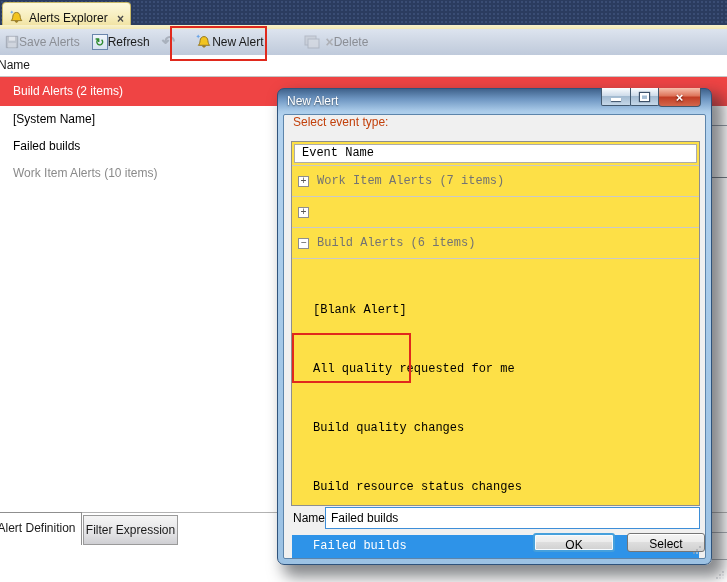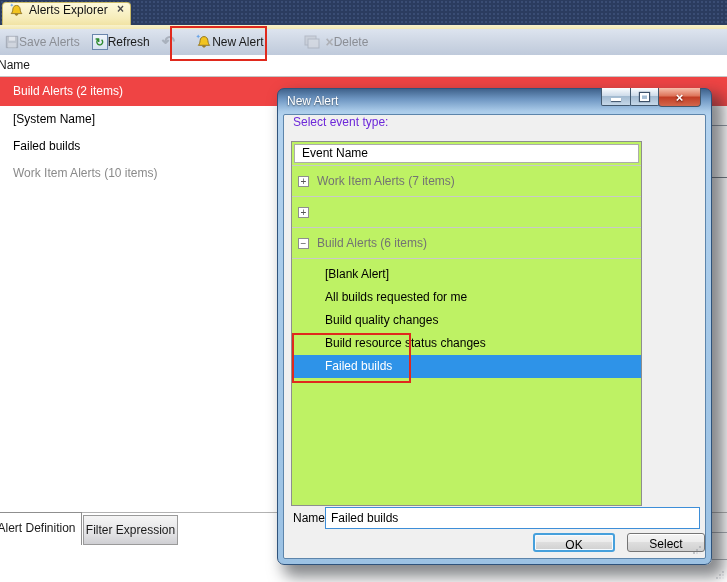--- a/index.html
+++ b/index.html
@@ -17,21 +17,21 @@
   }
   .tabstrip-underline{
     position:absolute;left:0;top:25px;width:727px;height:4px;
     background:linear-gradient(#f9f2cc,#f3e8b4);
   }
   .doc-tab{
     position:absolute;left:2px;top:2px;width:129px;height:23px;
     background:linear-gradient(#fdf9dd,#f6ecb9 70%,#f1e3a4);
     border:1px solid #c9b968;border-bottom:none;
     border-radius:4px 4px 0 0;
-    display:flex;align-items:flex-start;box-sizing:border-box;padding:0 6px;
+    display:flex;align-items:flex-end;box-sizing:border-box;padding:0 6px;
   }
   .doc-tab .bell{width:15px;height:15px;margin-right:5px;flex:0 0 auto;}
   .doc-tab .lbl{color:#111;white-space:nowrap;flex:1;}
   .doc-tab .x{
     color:#4a4a4a;font-size:12px;font-weight:bold;line-height:12px;
     margin-left:4px;cursor:default;
   }
   
   .toolbar{
     position:absolute;left:0;top:29px;width:727px;height:26px;
@@ -108,41 +108,41 @@
     width:43px;height:19px;border-radius:0 0 4px 4px;
     background:linear-gradient(#f6c0ac,#dd7258 45%,#c23c24 50%,#d2664b);
     color:#fff;font-weight:bold;font-size:13px;text-shadow:0 1px 2px #5a1208;
   }
   .glyph-minbar{width:10px;height:3px;background:#fff;box-shadow:0 1px 1px #3c5068;margin-top:6px;}
   .glyph-maxbox{width:9px;height:8px;border:2px solid #fff;box-shadow:0 0 1px 1px #3c5068;box-sizing:border-box;}
   .dlg-client{
     position:absolute;left:5px;top:25px;width:423px;height:445px;
     background:#f0f0f0;border:1px solid #5d85ab;border-radius:2px;box-sizing:border-box;
   }
-  .sel-label{position:absolute;left:9px;top:0;color:#6d28d9;}
+  .sel-label{position:absolute;left:9px;top:0;color:#c2410c;}
   .event-list{
-    position:absolute;left:7px;top:26px;width:351px;height:365px;
-    background:#bef264;border:1px solid #8e8e8e;box-sizing:border-box;
+    position:absolute;left:7px;top:26px;width:409px;height:365px;
+    background:#fde047;border:1px solid #8e8e8e;box-sizing:border-box;font-family:Liberation Mono, monospace;
   }
   .ev-header{
     position:absolute;left:2px;top:2px;right:2px;height:19px;
     border:1px solid #acacac;background:#fff;box-sizing:border-box;
     line-height:17px;padding-left:7px;color:#000;
   }
   .ev-rows{position:absolute;left:0;top:23px;right:0;border-top:1px solid #c9c9c9;}
   .grp-row{
     height:30px;border-bottom:1px solid #c9c9c9;display:flex;align-items:center;
     padding-left:6px;color:#737373;
   }
   .expander{
     width:11px;height:11px;border:1px solid #8e8e8e;background:#fff;box-sizing:border-box;
     font-size:10px;line-height:9px;text-align:center;color:#555;margin-right:8px;flex:0 0 auto;
   }
   .item-rows{padding-top:4px;}
-  .item-row{height:23px;line-height:23px;padding-left:33px;color:#000;}
+  .item-row{height:23px;line-height:23px;padding-left:21px;color:#000;margin-top:36px;}
   .item-row.selected{background:#2e93e8;color:#fff;}
   #anno2{left:8px;top:218px;width:115px;height:46px;z-index:5;}
   .name-lbl{position:absolute;left:9px;top:392px;height:22px;line-height:22px;color:#000;}
   .name-input{
     position:absolute;left:41px;top:392px;width:375px;height:22px;box-sizing:border-box;
     border:1px solid #3d8ed8;background:#fff;color:#000;
     font-family:"Liberation Sans",sans-serif;font-size:12px;padding:0 5px;outline:none;
   }
   .dlg-btn{
     position:absolute;top:418px;height:19px;box-sizing:border-box;border-radius:3px;
@@ -270,21 +270,21 @@
           </div>
           <div class="grp-row">
             <span class="expander">+</span>
           </div>
           <div class="grp-row">
             <span class="expander">−</span>
             <span>Build Alerts (6 items)</span>
           </div>
           <div class="item-rows">
             <div class="item-row">[Blank Alert]</div>
-            <div class="item-row">All builds requested for me</div>
+            <div class="item-row">All quality requested for me</div>
             <div class="item-row">Build quality changes</div>
             <div class="item-row">Build resource status changes</div>
             <div class="item-row selected">Failed builds</div>
           </div>
         </div>
       </div>
 
       <div class="anno" id="anno2"></div>
 
       <div class="name-lbl">Name</div>

